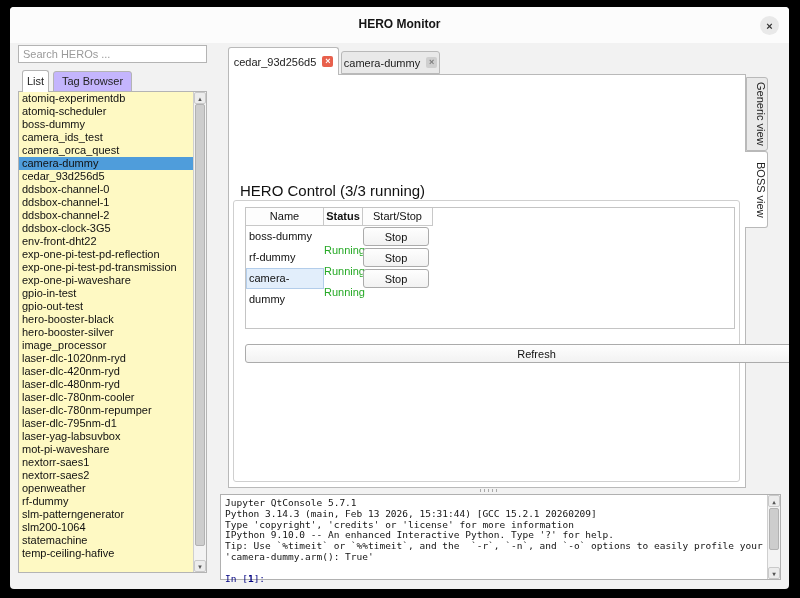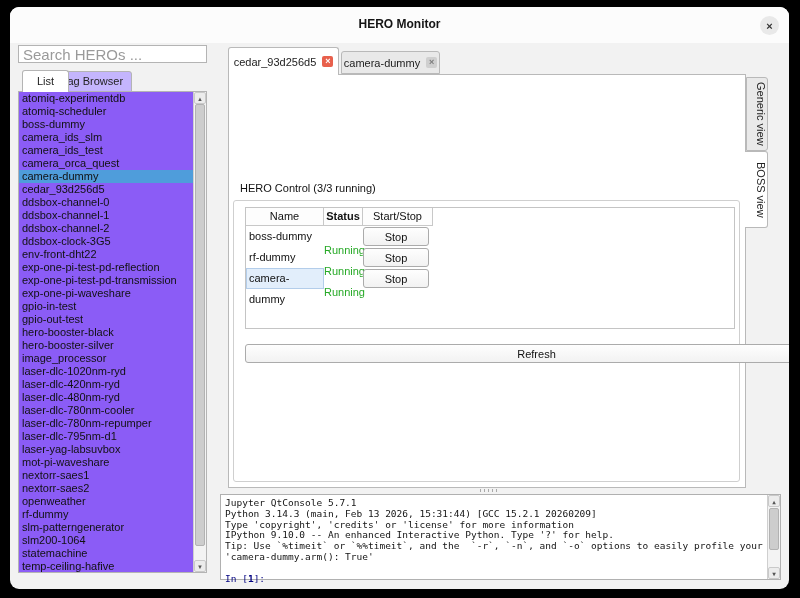--- a/index.html
+++ b/index.html
@@ -1,48 +1,48 @@
 <!DOCTYPE html>
 <html><head>
 <meta charset="utf-8">
 <style>
   * { margin:0; padding:0; box-sizing:border-box; }
   html,body { width:800px; height:598px; background:#000; font-family:"Liberation Sans", sans-serif; overflow:hidden; }
-  .window { position:absolute; left:10px; top:7px; width:779px; height:582px; background:#f2f2f2; border-radius:9px; overflow:hidden; }
+  .window { position:absolute; left:10px; top:7px; width:779px; height:582px; background:#f2f2f2; border-radius:4px; overflow:hidden; }
   .titlebar { position:absolute; left:0; top:0; width:100%; height:36px; background:#fcfcfc; }
   .title { position:absolute; left:0; right:0; top:10px; text-align:center; font-size:12px; font-weight:bold; color:#141414; }
   .win-close { position:absolute; top:9px; right:10px; width:19px; height:19px; border-radius:50%; background:#e9e9e9; color:#333; font-size:11px; font-weight:bold; display:flex; align-items:center; justify-content:center; cursor:default; }
 
   
-  .search { position:absolute; left:8px; top:38px; width:189px; height:18px; border:1px solid #b4b4b4; background:#fff; font-size:15px; padding:0 4px; color:#333; font-family:"Liberation Sans",sans-serif; }
+  .search { position:absolute; left:8px; top:38px; width:189px; height:18px; border:1px solid #b4b4b4; background:#fff; font-size:11px; padding:0 4px; color:#333; font-family:"Liberation Sans",sans-serif; }
   .search::placeholder { color:#9a9a9a; }
   .stab { position:absolute; font-size:11px; color:#222; text-align:center; border:1px solid #b4b4b4; border-radius:3px 3px 0 0; }
-  .stab.active { left:12px; top:63px; width:47px; height:22px; background:#fff; border-bottom:none; z-index:3; line-height:20px; }
+  .stab.active { left:12px; top:63px; width:27px; height:22px; background:#fff; border-bottom:none; z-index:3; line-height:20px; }
   .stab.inactive { left:43px; top:64px; width:79px; height:21px; background:#c4b5fd; line-height:19px; }
-  .herolist { position:absolute; left:8px; top:84px; width:189px; height:482px; background:#8b5cf6; border:1px solid #b4b4b4; z-index:2; overflow:hidden; }
+  .herolist { position:absolute; left:8px; top:84px; width:189px; height:482px; background:#fef9c3; border:1px solid #b4b4b4; z-index:2; overflow:hidden; }
   .hitem { height:13px; line-height:13px; font-size:11px; color:#111; padding-left:3px; white-space:nowrap; }
   .hitem.selected { background:#4f9ddb; }
 
   
   .vscroll { position:absolute; right:0; top:0; bottom:0; width:13px; background:#f3f3f3; border-left:1px solid #cfcfcf; }
   .varrow { position:absolute; left:0; width:12px; height:12px; font-size:6px; color:#555; text-align:center; line-height:12px; background:#ececec; border:1px solid #c9c9c9; border-radius:2px; }
   .varrow.up { top:0; }
   .varrow.down { bottom:0; }
   .vthumb { position:absolute; left:1px; width:10px; background:#cdcdcd; border:1px solid #b2b2b2; border-radius:2px; }
 
   
   .mtab { position:absolute; font-size:11px; color:#222; border:1px solid #b9b9b9; border-radius:3px 3px 0 0; display:flex; align-items:center; justify-content:center; gap:6px; }
   .mtab.active { left:218px; top:40px; width:111px; height:28px; background:#fff; border-bottom:none; z-index:3; }
   .mtab.inactive { left:331px; top:44px; width:99px; height:23px; background:#e9e9e9; }
   .tclose { width:11px; height:11px; border-radius:2px; font-size:9px; line-height:11px; text-align:center; font-weight:bold; }
   .tclose.red { background:#e8604c; color:#fff; }
   .tclose.gray { background:#cfcfcf; color:#7a7a7a; }
 
   .panel { position:absolute; left:218px; top:67px; width:518px; height:414px; background:#fff; border:1px solid #b9b9b9; z-index:1; }
-  .hero-label { position:absolute; left:230px; top:175px; font-size:11px; color:#111; z-index:2; }
+  .hero-label { position:absolute; left:230px; top:175px; font-size:15px; color:#111; z-index:2; }
   .groupbox { position:absolute; left:223px; top:193px; width:507px; height:282px; border:1px solid #cfcfcf; border-radius:3px; background:#fff; z-index:2; }
 
   .htable { position:absolute; left:235px; top:200px; width:490px; height:122px; border:1px solid #c4c4c4; background:#fff; z-index:3; }
   .thead { display:flex; height:18px; }
   .hcell { font-size:11px; color:#111; text-align:center; line-height:17px; background:#fdfdfd; border-right:1px solid #c8c8c8; border-bottom:1px solid #c8c8c8; }
   .hc0 { width:78px; } .hc1 { width:39px;font-weight:bold; } .hc2 { width:70px; }
   .trow { display:flex; height:21px; align-items:center; }
   .tcell { font-size:11px; color:#111; height:21px; line-height:21px; }
   .cname { width:78px; padding-left:3px; }
   .cstatus { width:39px; color:#26a926;margin-top:28px; }
@@ -78,21 +78,20 @@
   </div>
 
   <input class="search" placeholder="Search HEROs ..." style="">
   <div class="stab active">List</div>
   <div class="stab inactive">Tag Browser</div>
 
   <div class="herolist">
     <div class="hitem">atomiq-experimentdb</div>
       <div class="hitem">atomiq-scheduler</div>
       <div class="hitem">boss-dummy</div>
-      <div class="hitem">camera_ids_slm</div>
       <div class="hitem">camera_ids_test</div>
       <div class="hitem">camera_orca_quest</div>
       <div class="hitem selected">camera-dummy</div>
       <div class="hitem">cedar_93d256d5</div>
       <div class="hitem">ddsbox-channel-0</div>
       <div class="hitem">ddsbox-channel-1</div>
       <div class="hitem">ddsbox-channel-2</div>
       <div class="hitem">ddsbox-clock-3G5</div>
       <div class="hitem">env-front-dht22</div>
       <div class="hitem">exp-one-pi-test-pd-reflection</div>

